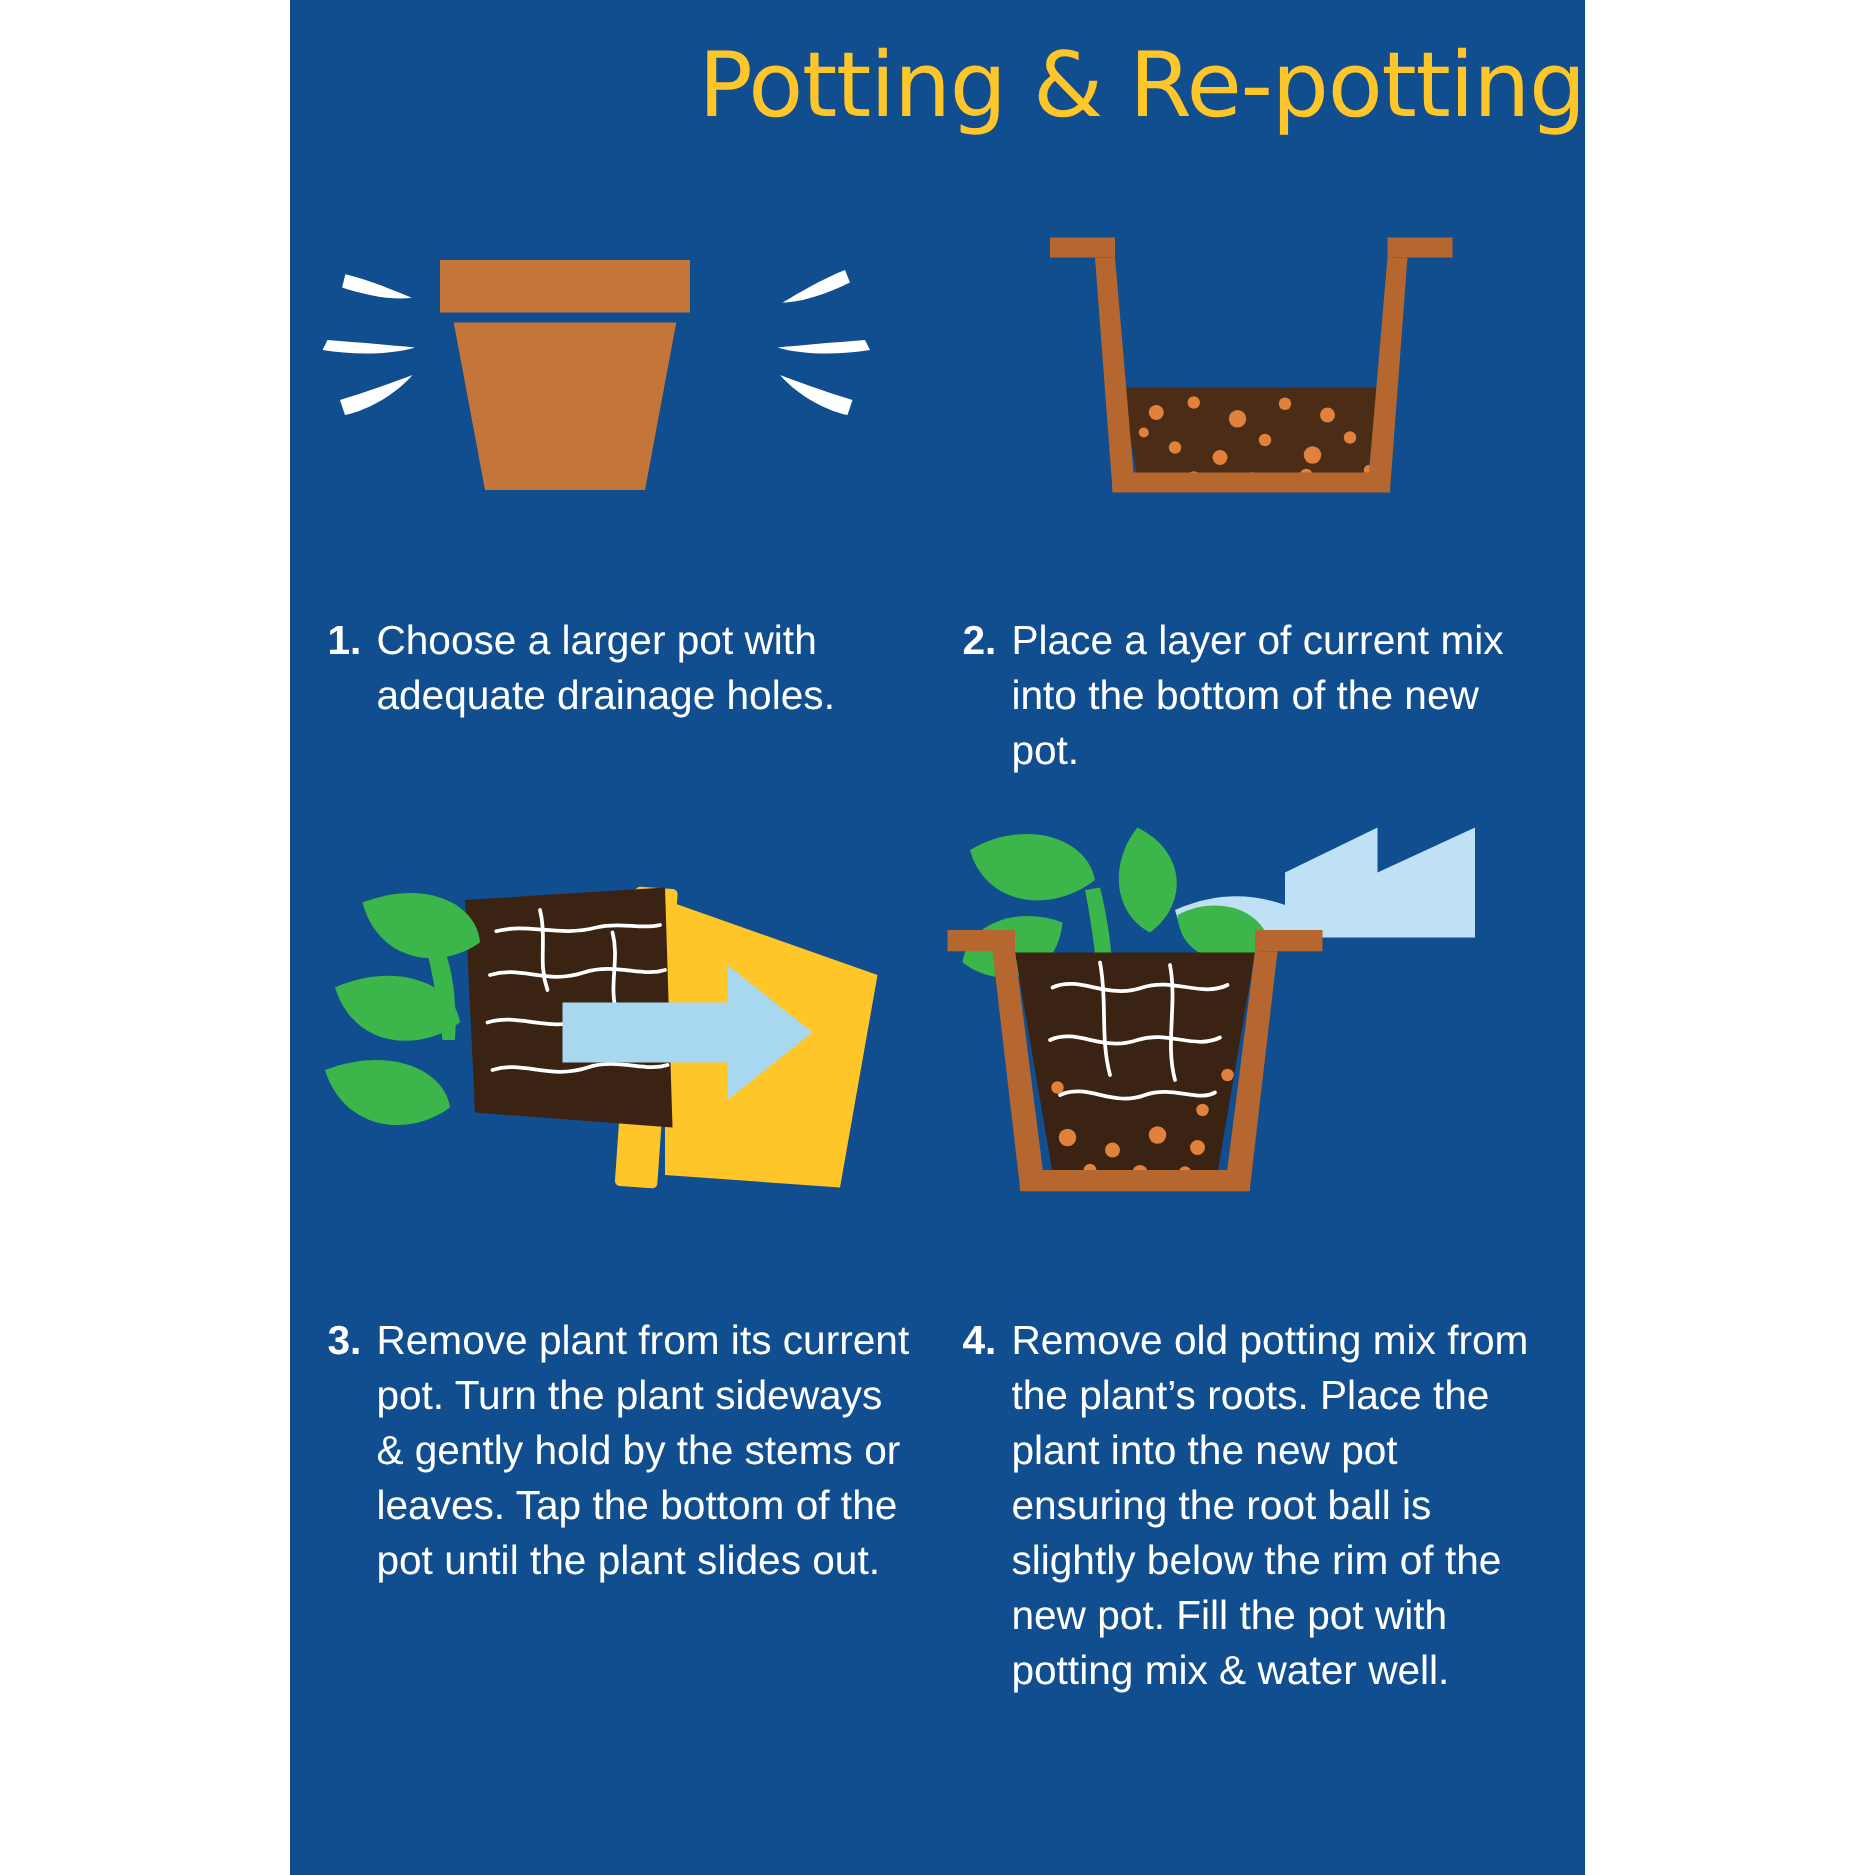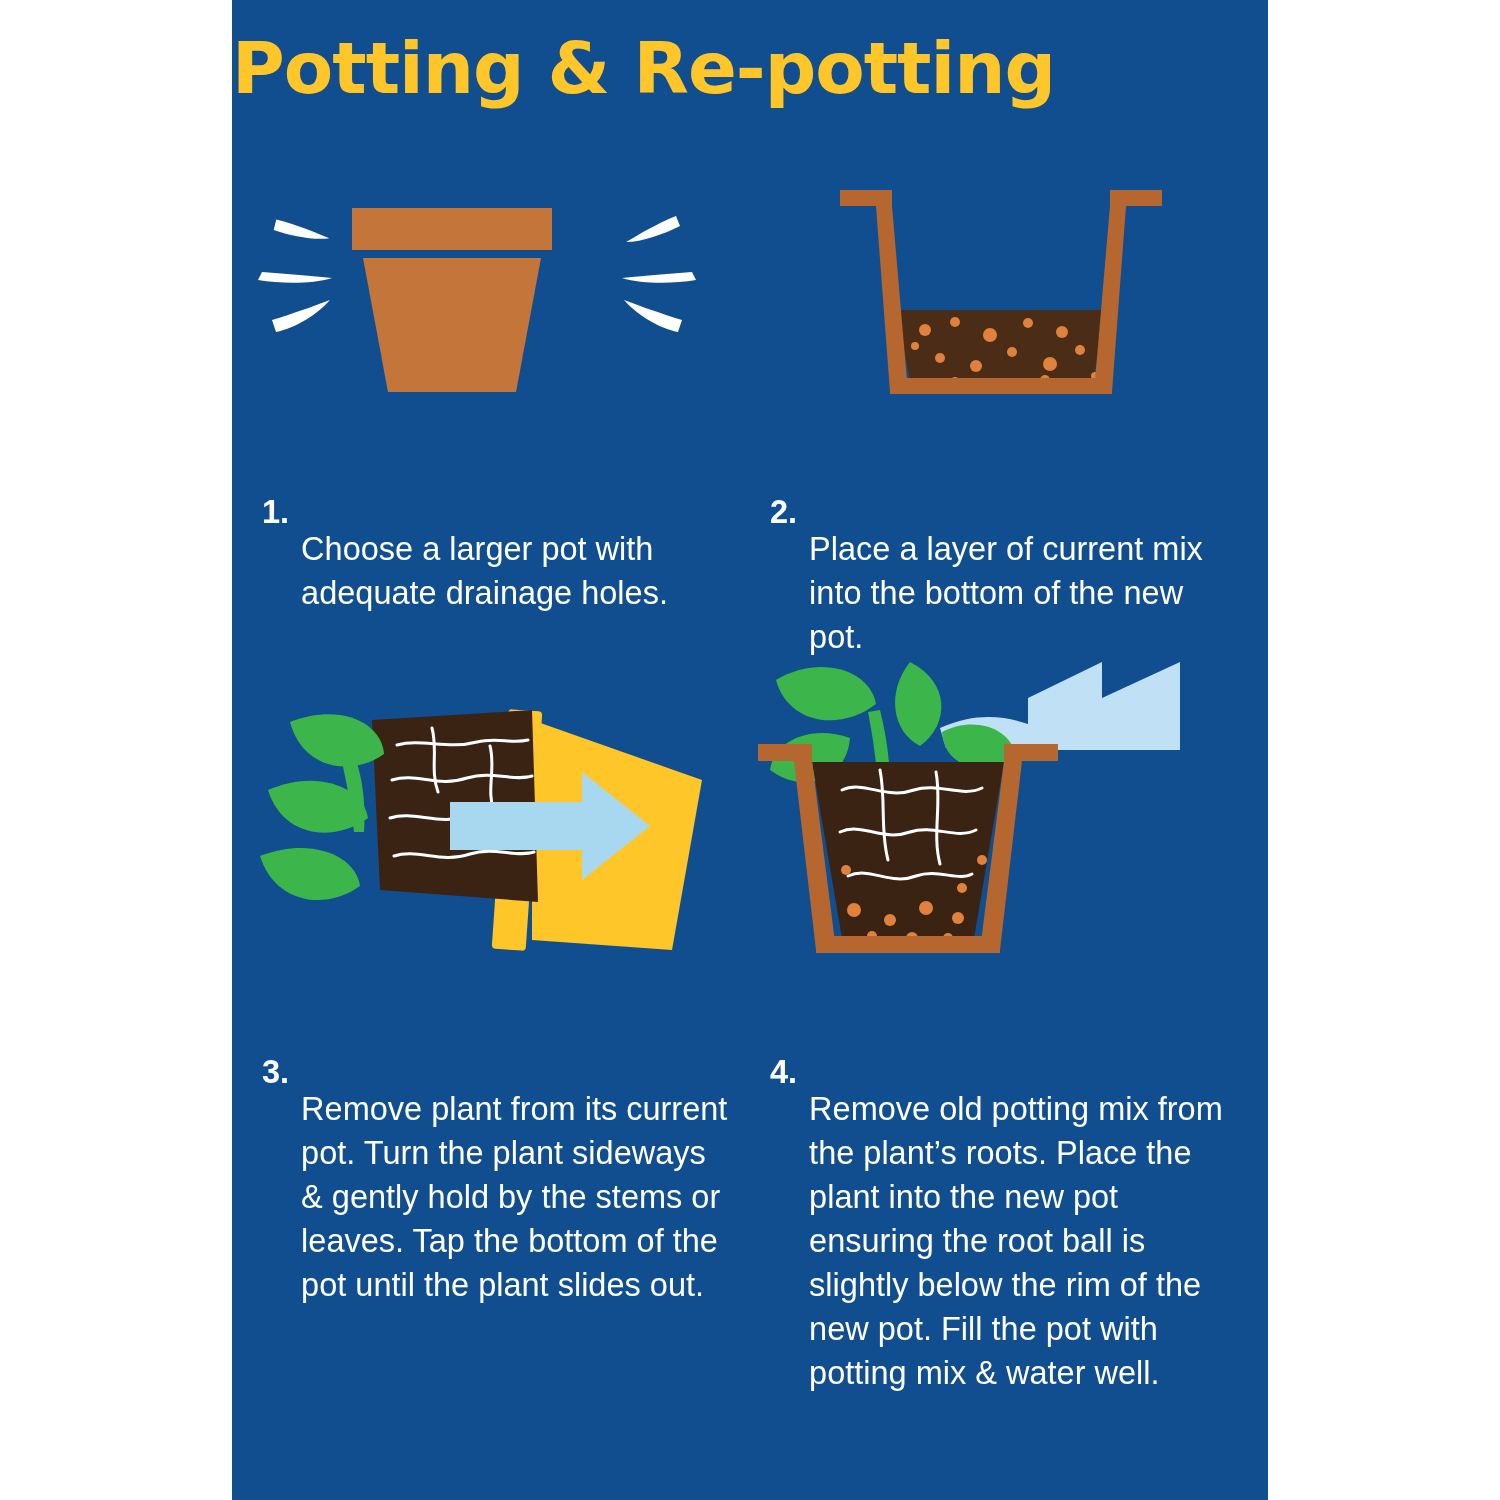--- a/index.html
+++ b/index.html
@@ -20,24 +20,24 @@
     width: 1036px;
     height: 1500px;
     background: #114e8f;
     overflow: hidden;
   }
   #title {
     position: absolute;
     top: 26px;
     left: 0;
     width: 1036px;
-    text-align: left;
+    text-align: right;
     color: #ffc629;
     font-size: 72px;
-    font-weight: bold;
+    font-weight: normal;
     letter-spacing: -1px;
     font-family: "DejaVu Sans", sans-serif;
   }
 
   .step {
     position: absolute;
   }
   .art {
     position: absolute;
     left: 0;
@@ -51,21 +51,20 @@
     font-family: "Liberation Sans", sans-serif;
     display: flex;
   }
   .caption .num {
     font-weight: bold;
     margin-right: 12px;
     flex: 0 0 auto;
   }
   .caption .txt {
     flex: 1 1 auto;
-    margin-top: 37px;
   }
 
   
   #step1 { left: 0px;   top: 180px;  width: 518px; height: 480px; }
   #step2 { left: 518px; top: 180px;  width: 518px; height: 480px; }
   #step3 { left: 0px;   top: 650px;  width: 518px; height: 800px; }
   #step4 { left: 518px; top: 620px;  width: 518px; height: 860px; }
 
   #step1 .caption { left: 30px;  top: 310px; width: 420px; }
   #step2 .caption { left: 20px;  top: 310px; width: 470px; }

